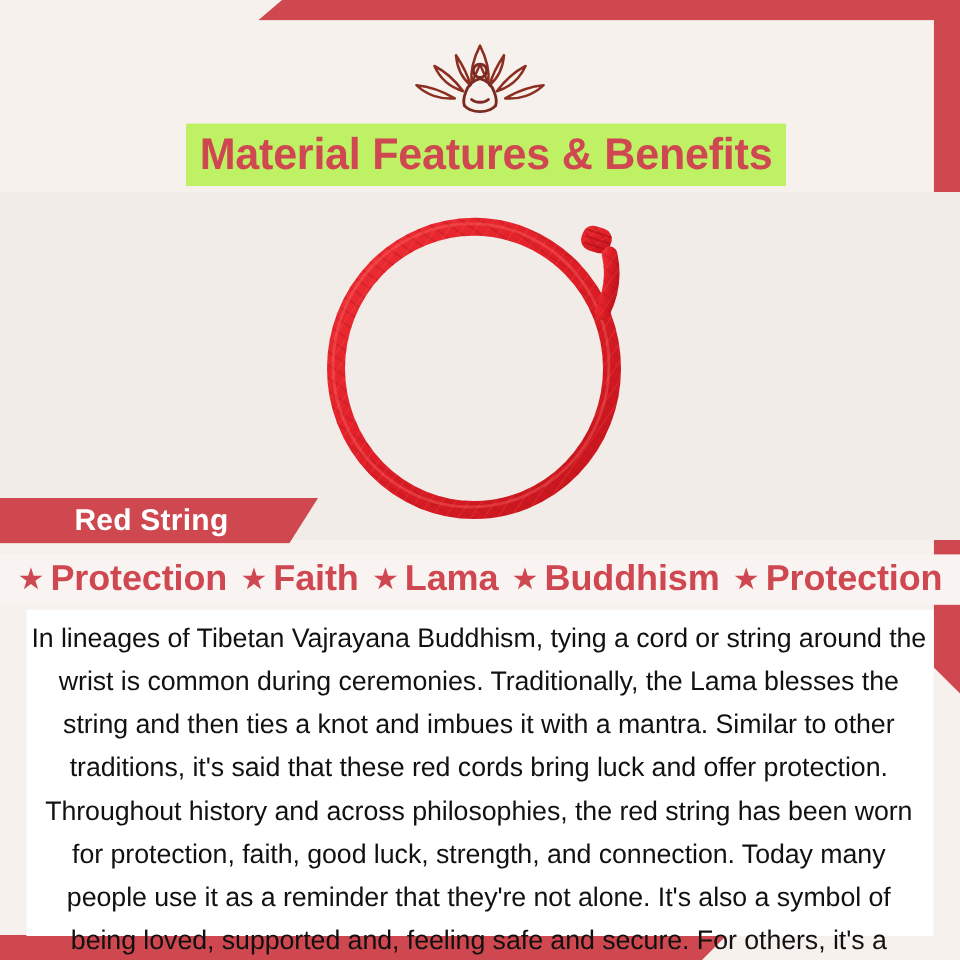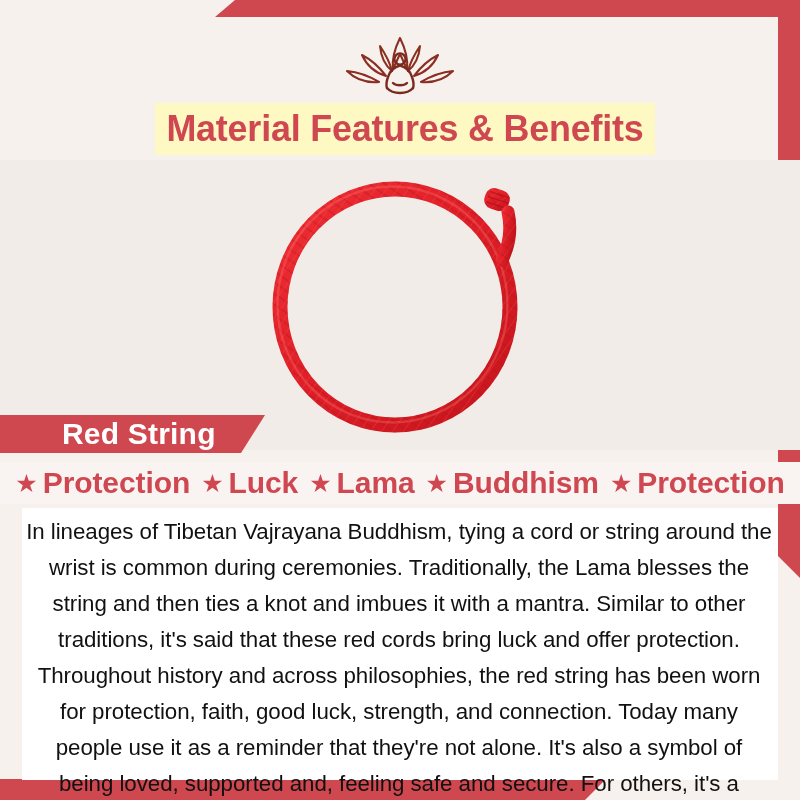--- a/index.html
+++ b/index.html
@@ -86,21 +86,21 @@
     margin-top: 1px;
   }
 
   
   #title-banner {
     position: absolute;
     top: 103px;
     left: 155px;
     width: 500px;
     height: 52px;
-    background: #fef9c3;
+    background: #bef264;
     display: flex;
     align-items: center;
     justify-content: center;
   }
 
   #title-text {
     font-family: "Liberation Sans Narrow", "Liberation Sans", sans-serif;
     font-weight: bold;
     font-size: 37px;
     color: #cf4750;
@@ -135,21 +135,21 @@
     height: 38px;
     background: #cf474f;
     clip-path: polygon(0 0, 100% 0, calc(100% - 24px) 100%, 0 100%);
     display: flex;
     align-items: center;
   }
 
   #ribbon-label {
     font-family: "Liberation Sans Narrow", "Liberation Sans", sans-serif;
     font-weight: bold;
-    font-size: 30px;
+    font-size: 25px;
     color: #ffffff;
     margin-left: 62px;
     letter-spacing: 0.2px;
   }
 
   
   #benefits-row {
     position: absolute;
     top: 462px;
     left: 0;
@@ -292,21 +292,21 @@
     <span id="ribbon-label">Red String</span>
   </div>
 
   <div id="benefits-row">
     <span class="benefit">
       <span class="star-icon">★</span>
       <span class="benefit-label">Protection</span>
     </span>
     <span class="benefit">
       <span class="star-icon">★</span>
-      <span class="benefit-label">Luck</span>
+      <span class="benefit-label">Faith</span>
     </span>
     <span class="benefit">
       <span class="star-icon">★</span>
       <span class="benefit-label">Lama</span>
     </span>
     <span class="benefit">
       <span class="star-icon">★</span>
       <span class="benefit-label">Buddhism</span>
     </span>
     <span class="benefit">

